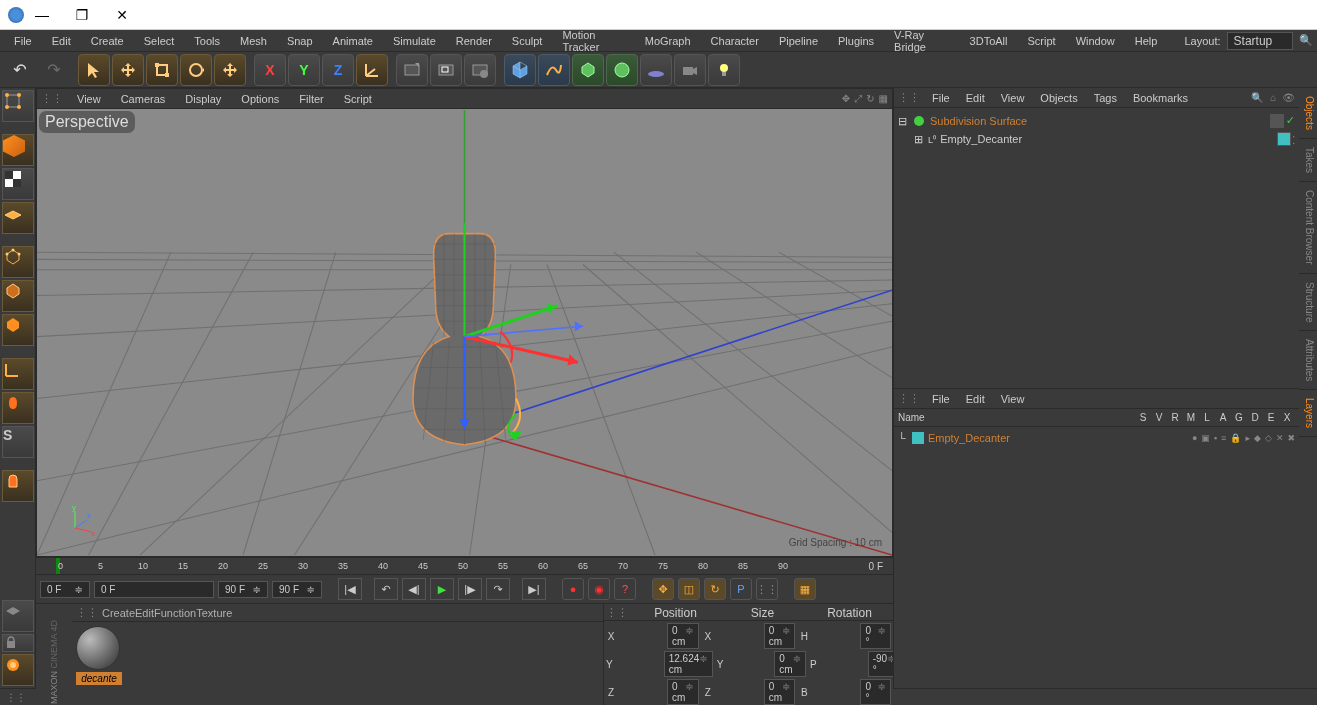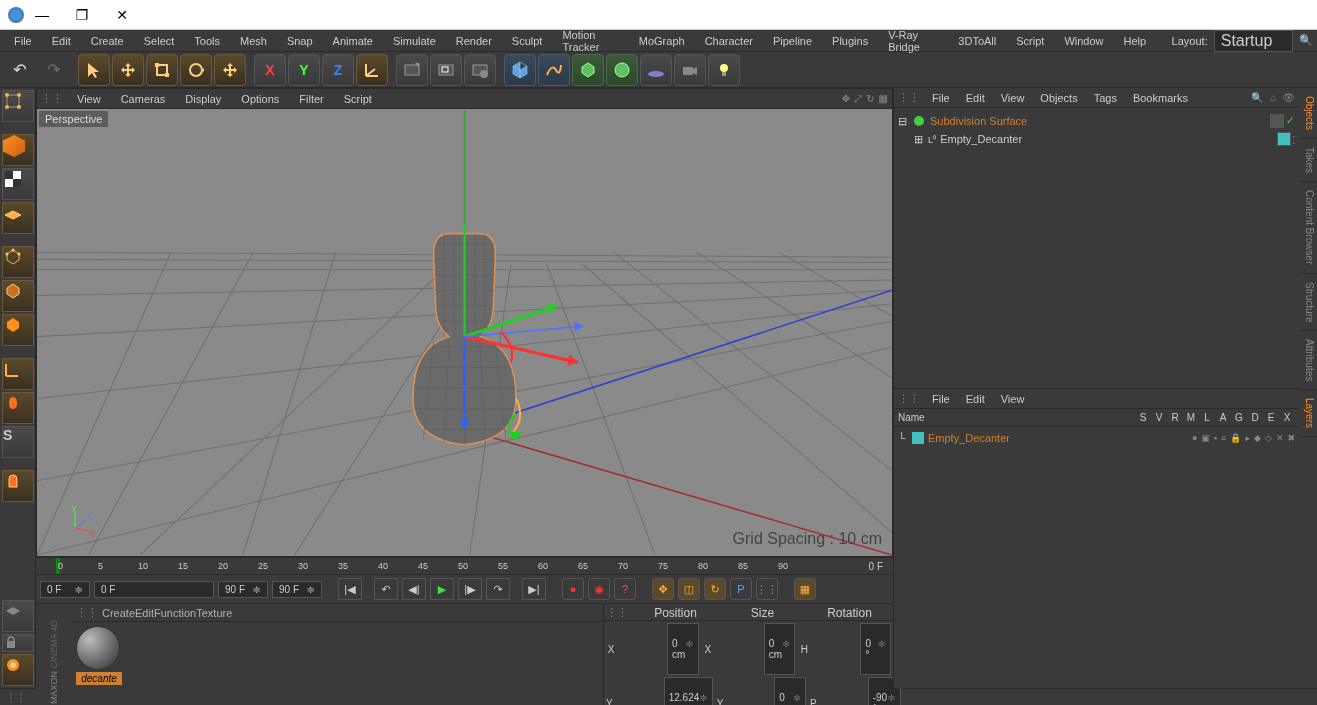--- a/index.html
+++ b/index.html
@@ -10,21 +10,21 @@
 .titlebar .app-icon { width: 16px; height: 16px; background: radial-gradient(circle, #4a90d9 40%, #2c5aa0 100%); border-radius: 50%; margin-right: 8px; }
 .titlebar .title { color: #000; font-size: 12px; flex: 1; }
 .titlebar .win-controls { display: flex; gap: 20px; }
 .titlebar .win-btn { width: 20px; height: 20px; display: flex; align-items: center; justify-content: center; color: #000; font-size: 14px; cursor: default; }
 
 
 .menubar { height: 22px; background: #3a3a3a; display: flex; align-items: center; padding: 0 4px; border-bottom: 1px solid #2a2a2a; }
 .menubar .menu-item { padding: 0 10px; color: #ccc; font-size: 11px; cursor: default; height: 100%; display: flex; align-items: center; }
 .menubar .spacer { flex: 1; }
 .menubar .layout-label { color: #ccc; margin-right: 6px; }
-.menubar .layout-select { background: #2a2a2a; color: #ccc; border: 1px solid #555; padding: 1px 20px 1px 6px; font-size: 16px; }
+.menubar .layout-select { background: #2a2a2a; color: #ccc; border: 1px solid #555; padding: 1px 20px 1px 6px; font-size: 12px; }
 .menubar .search-icon { margin-left: 6px; color: #ccc; }
 
 
 .toolbar { height: 36px; background: #3a3a3a; display: flex; align-items: center; padding: 2px 4px; gap: 2px; border-bottom: 1px solid #2a2a2a; }
 .toolbar .btn { width: 32px; height: 32px; border-radius: 4px; display: flex; align-items: center; justify-content: center; cursor: default; position: relative; }
 .toolbar .grp { display: flex; gap: 2px; margin-right: 6px; }
 .btn.undo { background: #3a3a3a; }
 .btn.orange { background: linear-gradient(#5a4a2a, #3a3020); border: 1px solid #6a5a3a; }
 .btn.blue { background: linear-gradient(#3a4a5a, #2a3a4a); border: 1px solid #4a5a6a; }
 .btn.gray { background: linear-gradient(#4a4a4a, #3a3a3a); border: 1px solid #555; }
@@ -40,22 +40,22 @@
 
 
 .center-col { flex: 1; display: flex; flex-direction: column; }
 
 
 .viewport-wrap { flex: 1; display: flex; flex-direction: column; border: 1px solid #2a2a2a; }
 .viewport-menu { height: 20px; background: #3a3a3a; display: flex; align-items: center; padding: 0 4px; border-bottom: 1px solid #2a2a2a; }
 .viewport-menu .menu-item { padding: 0 10px; color: #ccc; font-size: 11px; cursor: default; }
 .viewport-menu .right-icons { margin-left: auto; display: flex; gap: 4px; color: #888; font-size: 10px; }
 .viewport-canvas { flex: 1; background: #8a8a8a; position: relative; overflow: hidden; }
-.viewport-label { position: absolute; top: 2px; left: 2px; background: rgba(80,80,80,0.8); color: #ddd; padding: 2px 6px; font-size: 11px; }
-.grid-spacing { position: absolute; bottom: 8px; right: 10px; color: #444; font-size: 16px; }
+.viewport-label { position: absolute; top: 2px; left: 2px; background: rgba(80,80,80,0.8); color: #ddd; padding: 2px 6px; font-size: 16px; border-radius: 7px; }
+.grid-spacing { position: absolute; bottom: 8px; right: 10px; color: #444; font-size: 10px; }
 .axis-gizmo { position: absolute; bottom: 18px; left: 30px; font-size: 9px; }
 
 
 .timeline-area { background: #3a3a3a; }
 .timeline-ruler { height: 18px; background: #3a3a3a; border-top: 1px solid #2a2a2a; border-bottom: 1px solid #2a2a2a; display: flex; align-items: center; padding-left: 20px; position: relative; overflow: hidden; }
 .timeline-ruler .marker { position: absolute; top: 0; left: 20px; width: 4px; height: 18px; background: #0a8a0a; }
 .timeline-ruler .tick { color: #ccc; font-size: 9px; position: absolute; }
 .timeline-ruler .end { position: absolute; right: 10px; color: #ccc; font-size: 10px; }
 .timeline-controls { height: 28px; background: #3a3a3a; display: flex; align-items: center; padding: 2px 4px; gap: 4px; }
 .timeline-controls .frame-box { background: #2a2a2a; border: 1px solid #555; color: #ccc; padding: 2px 6px; font-size: 10px; min-width: 50px; display: flex; justify-content: space-between; }
@@ -70,21 +70,21 @@
 .material-swatch { width: 46px; display: flex; flex-direction: column; }
 .material-ball { width: 44px; height: 44px; background: radial-gradient(circle at 30% 30%, #bbb, #555 70%, #333); border-radius: 50%; border: 1px solid #333; }
 .material-name { background: #d08030; color: #000; font-size: 10px; padding: 1px 2px; margin-top: 2px; text-align: center; overflow: hidden; }
 
 .coord-panel { width: 290px; display: flex; flex-direction: column; border-left: 1px solid #2a2a2a; }
 .coord-header { height: 18px; display: flex; border-bottom: 1px solid #2a2a2a; }
 .coord-header .col { flex: 1; text-align: center; color: #ccc; font-size: 12px; padding-top: 2px; }
 .coord-rows { padding: 2px; }
 .coord-row { display: flex; gap: 4px; margin-bottom: 2px; align-items: center; }
 .coord-row .lbl { width: 10px; color: #ccc; font-size: 10px; text-align: center; }
-.coord-row .val { flex: 1; background: #2a2a2a; border: 1px solid #555; color: #ccc; font-size: 10px; padding: 14px 4px; display: flex; justify-content: flex-end; margin-left: 47px; }
+.coord-row .val { flex: 1; background: #2a2a2a; border: 1px solid #555; color: #ccc; font-size: 10px; padding: 1px 4px; display: flex; justify-content: flex-end; margin-left: 47px; }
 .coord-row .val .spin { color: #888; }
 .coord-bottom { display: flex; gap: 4px; padding: 2px; }
 .coord-bottom .sel { flex: 1; background: #4a4a4a; border: 1px solid #555; color: #ccc; font-size: 10px; padding: 2px 4px; text-align: center; }
 .coord-bottom .apply { width: 60px; background: #4a4a4a; border: 1px solid #555; color: #ccc; font-size: 10px; padding: 2px; text-align: center; }
 
 
 .right-col { width: 424px; display: flex; background: #3a3a3a; border-left: 1px solid #2a2a2a; }
 .right-inner { flex: 1; display: flex; flex-direction: column; }
 .right-tabs { width: 18px; background: #3a3a3a; display: flex; flex-direction: column; }
 .right-tab { writing-mode: vertical-rl; padding: 8px 2px; color: #888; font-size: 10px; border-bottom: 1px solid #2a2a2a; cursor: default; }

